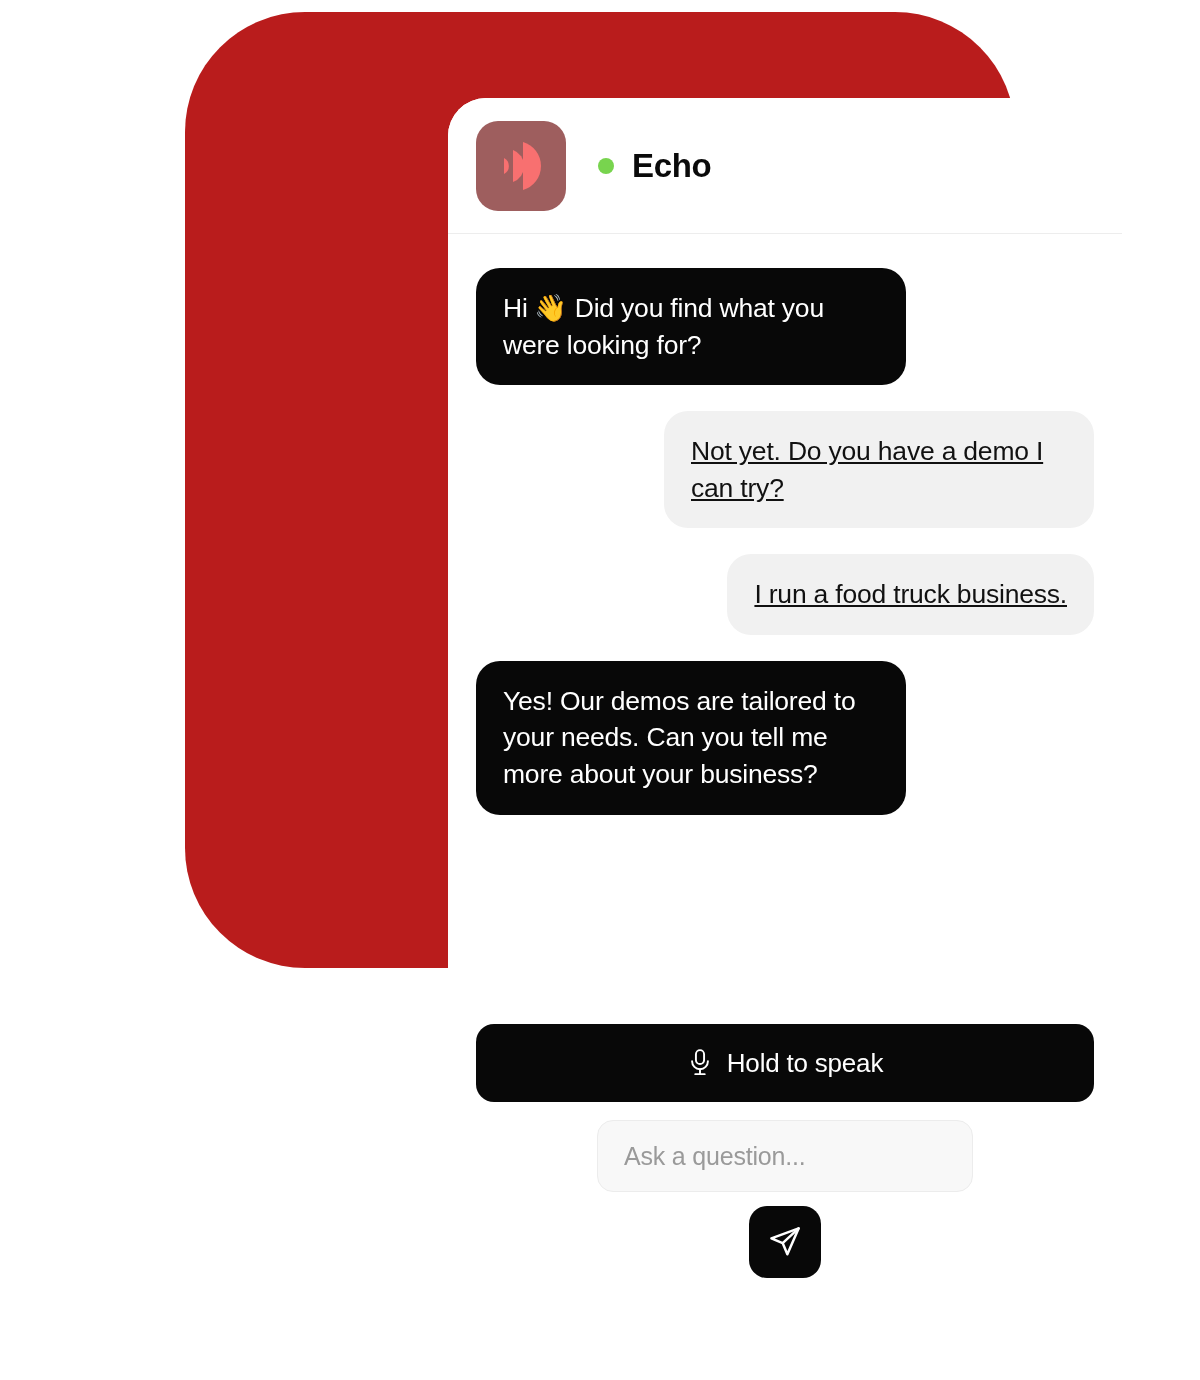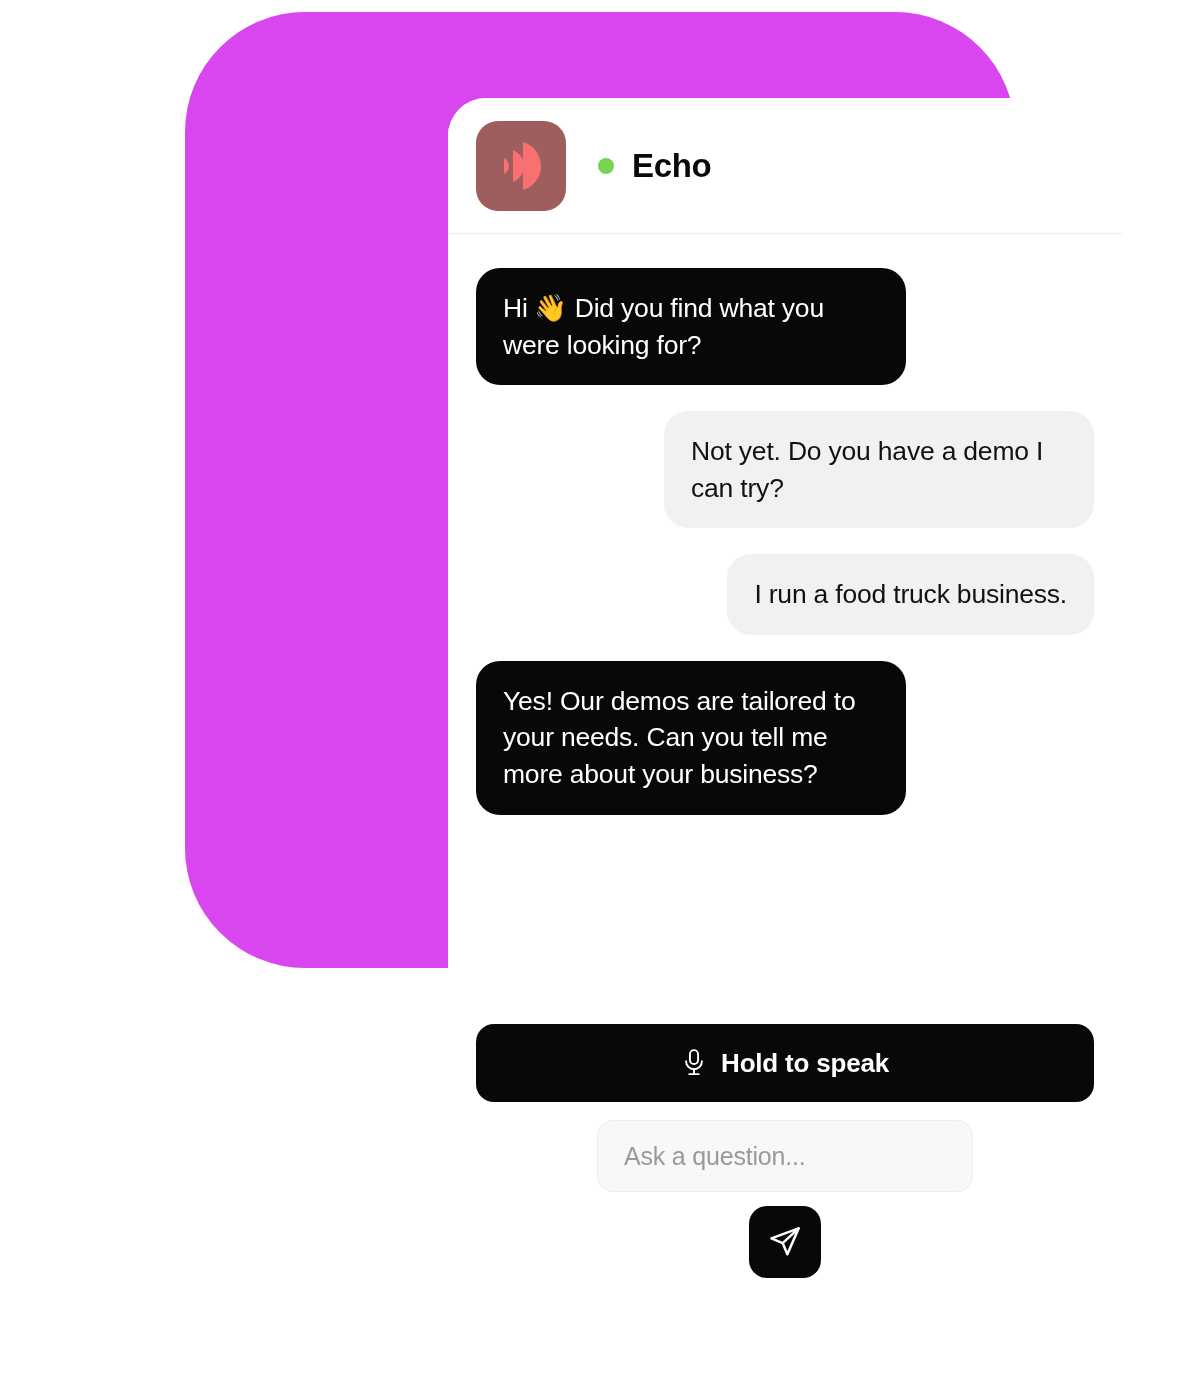--- a/index.html
+++ b/index.html
@@ -16,21 +16,21 @@
     position: relative;
   }
 
   
   .phone-frame {
     position: absolute;
     left: 185px;
     top: 12px;
     width: 830px;
     height: 956px;
-    background: #d946ef;
+    background: #b91c1c;
     border-radius: 120px;
     box-sizing: border-box;
   }
 
   .phone-screen {
     position: absolute;
     left: 263px;
     top: 86px;
     width: 674px;
     height: 1208px;
@@ -114,20 +114,21 @@
     box-sizing: border-box;
     word-wrap: break-word;
   }
   .bubble.bot {
     background: #080808;
     color: #ffffff;
   }
   .bubble.user {
     background: #f1f1f1;
     color: #111111;
+    text-decoration: underline;
   }
 
   
   .composer {
     flex: 0 0 auto;
     padding: 0 28px 28px 28px;
     background: #ffffff;
   }
 
   .hold-btn {
@@ -139,21 +140,20 @@
     color: #ffffff;
     font-family: "Liberation Sans", sans-serif;
     font-size: 26px;
     letter-spacing: -0.2px;
     display: flex;
     align-items: center;
     justify-content: center;
     gap: 14px;
     cursor: pointer;
     padding: 0;
-    font-weight: bold;
   }
   .hold-btn svg { display: block; flex: 0 0 auto; }
 
   .input-row {
     display: flex;
     align-items: center;
     gap: 14px;
     margin-top: 18px;
     flex-direction: column;
   }

